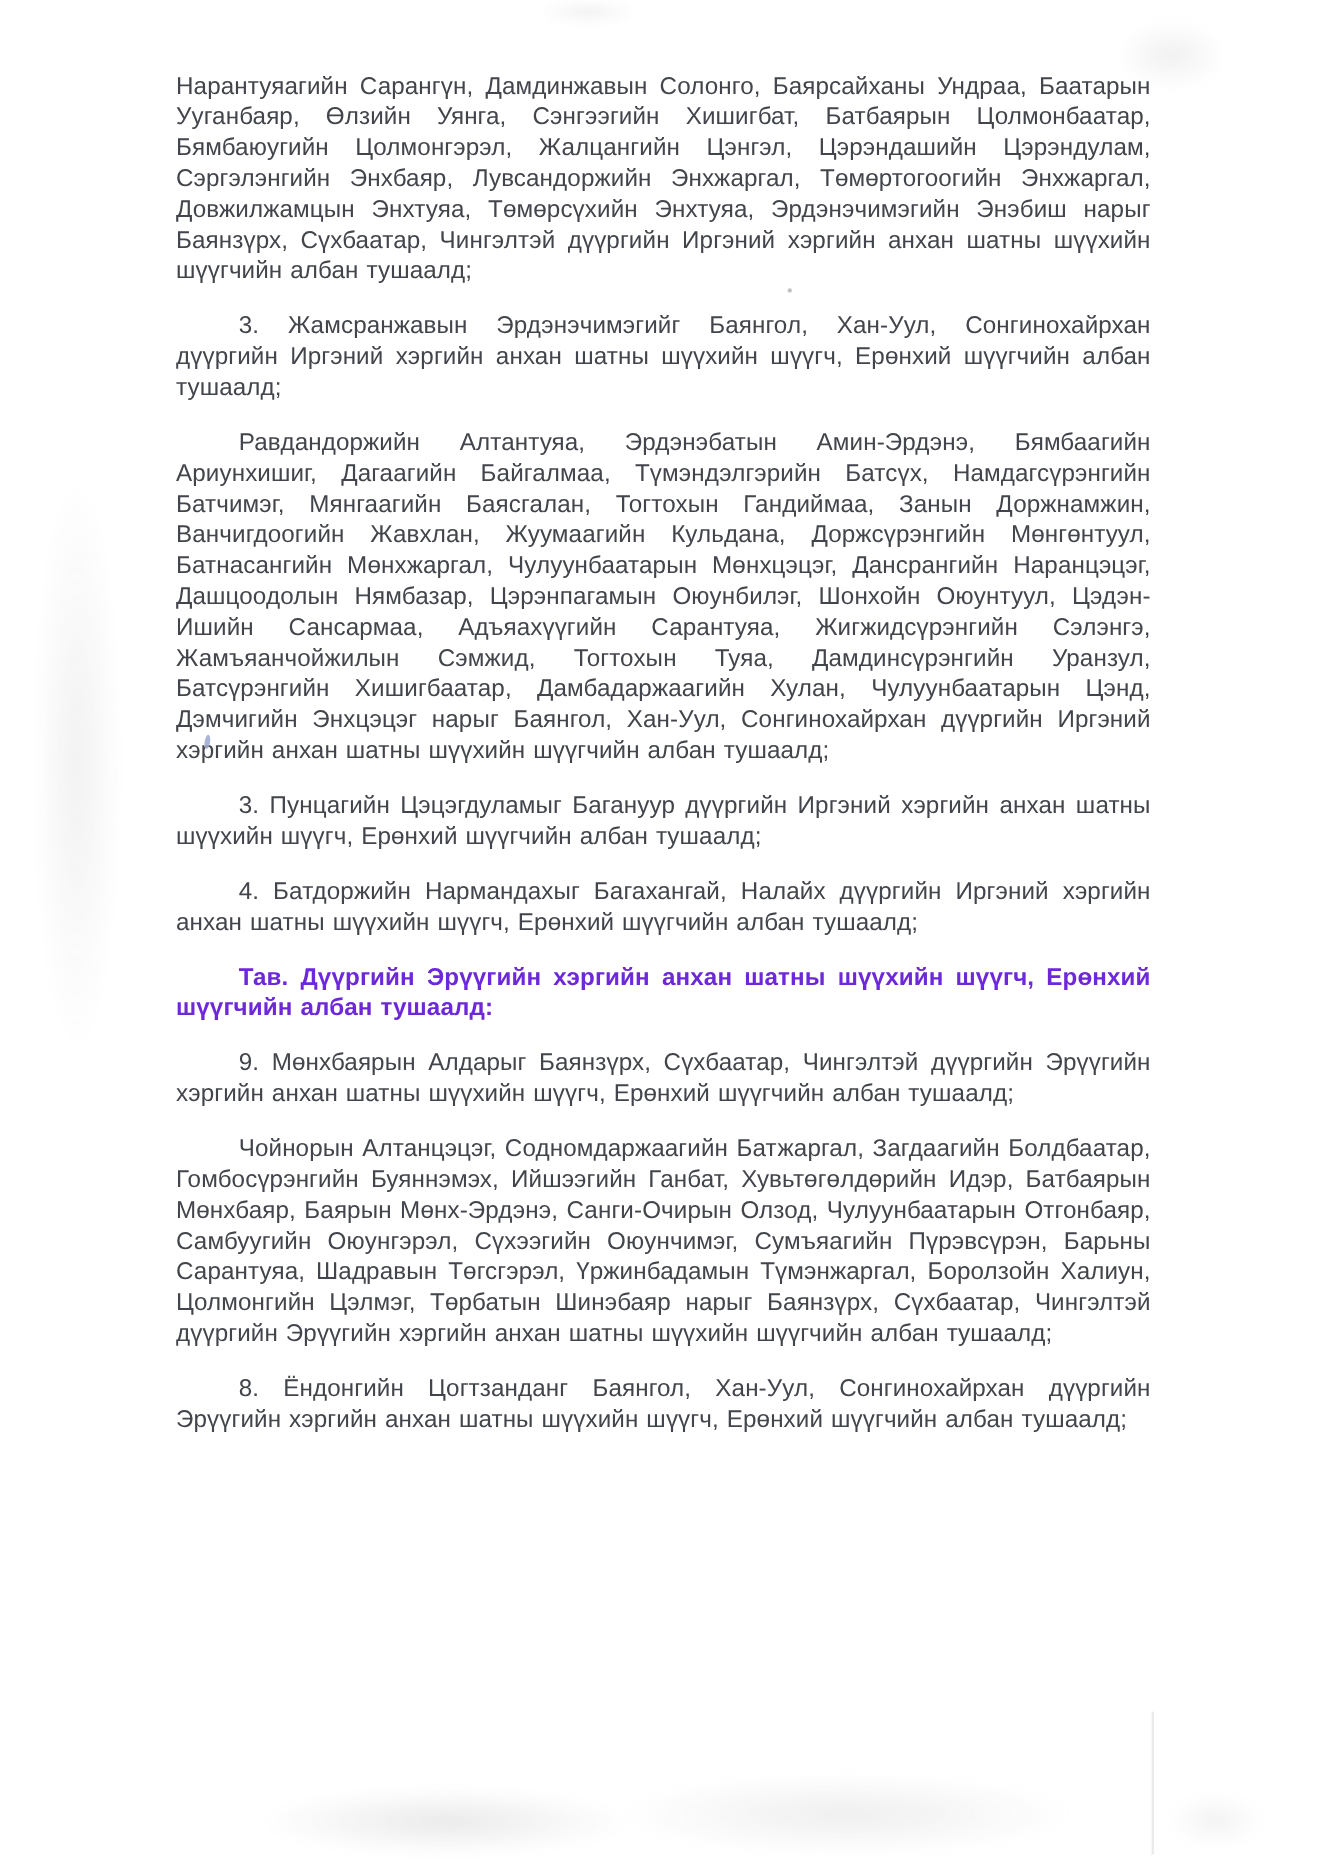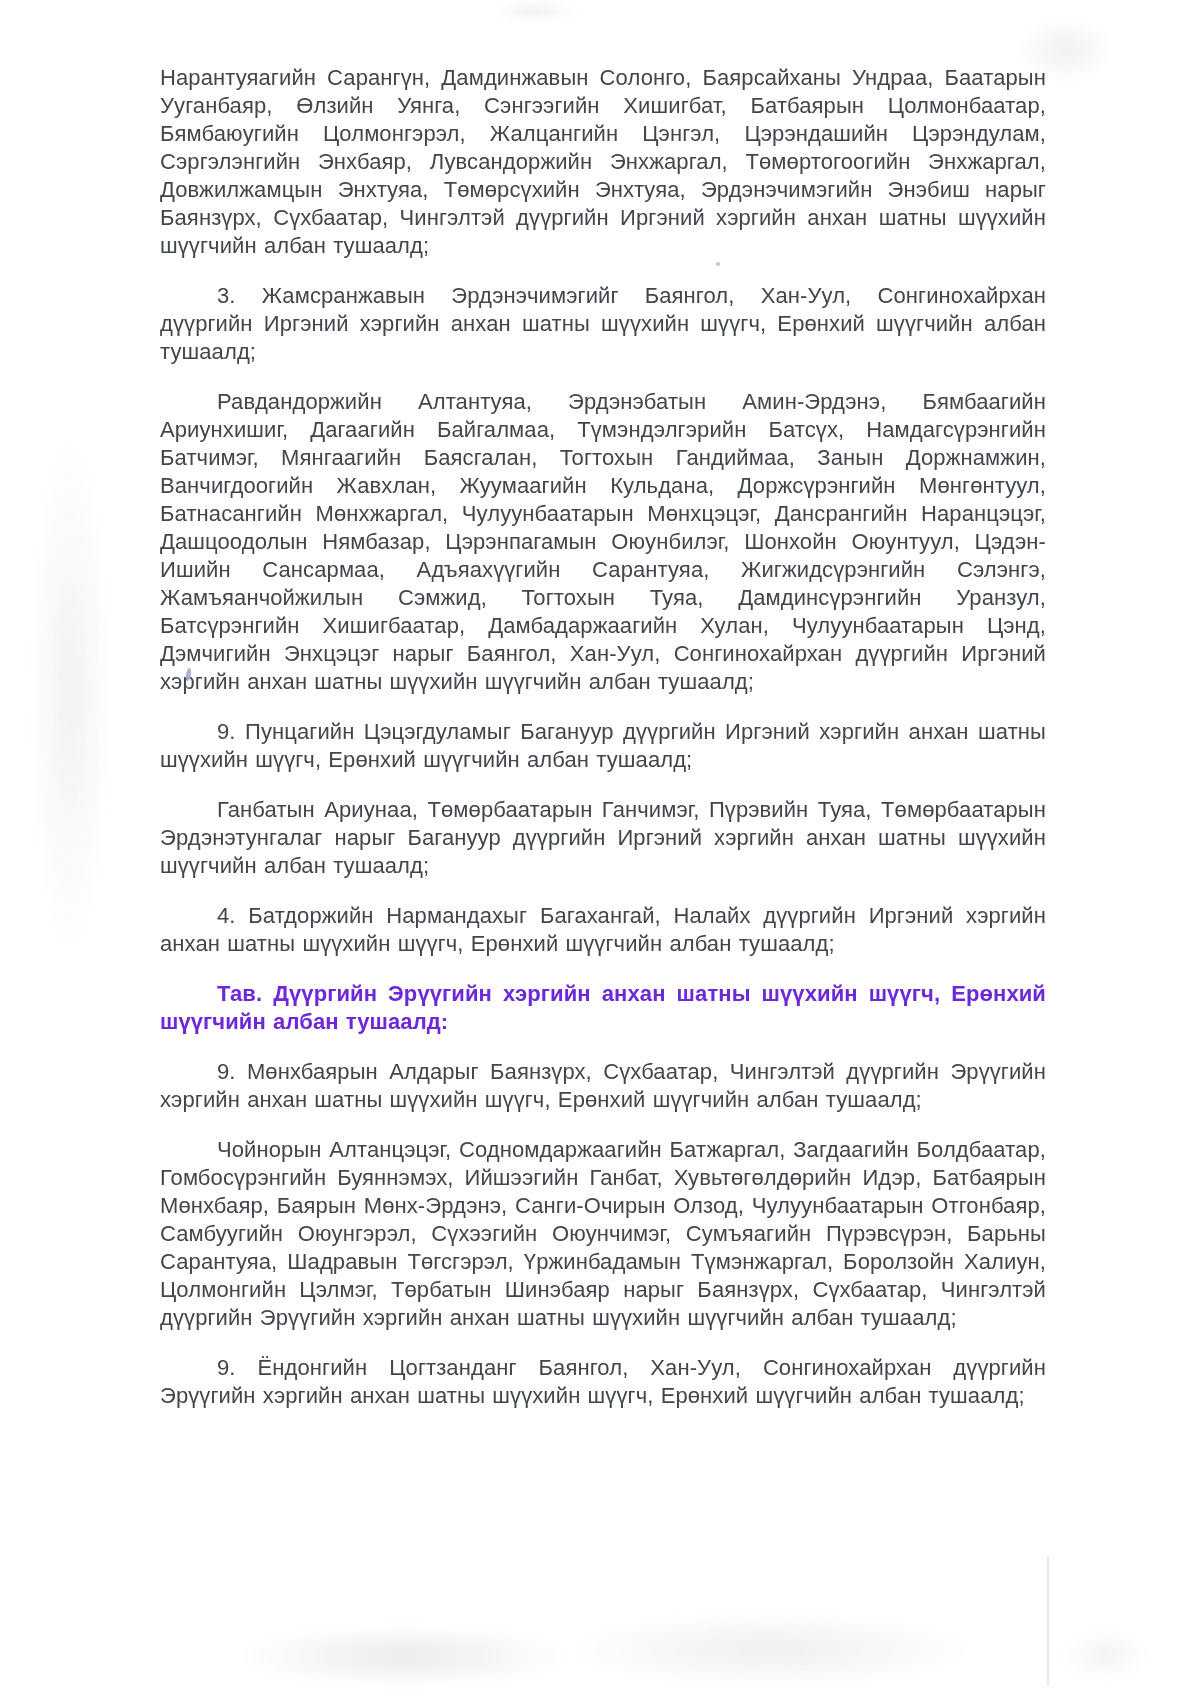--- a/index.html
+++ b/index.html
@@ -78,34 +78,33 @@
 
 <div class="page">
 
   <div class="content">
     <p>Нарантуяагийн Сарангүн, Дамдинжавын Солонго, Баярсайханы Ундраа, Баатарын Ууганбаяр, Өлзийн Уянга, Сэнгээгийн Хишигбат, Батбаярын Цолмонбаатар, Бямбаюугийн Цолмонгэрэл, Жалцангийн Цэнгэл, Цэрэндашийн Цэрэндулам, Сэргэлэнгийн Энхбаяр, Лувсандоржийн Энхжаргал, Төмөртогоогийн Энхжаргал, Довжилжамцын Энхтуяа, Төмөрсүхийн Энхтуяа, Эрдэнэчимэгийн Энэбиш нарыг Баянзүрх, Сүхбаатар, Чингэлтэй дүүргийн Иргэний хэргийн анхан шатны шүүхийн шүүгчийн албан тушаалд;</p>
 
     <p class="indent">3. Жамсранжавын Эрдэнэчимэгийг Баянгол, Хан-Уул, Сонгинохайрхан дүүргийн Иргэний хэргийн анхан шатны шүүхийн шүүгч, Ерөнхий шүүгчийн албан тушаалд;</p>
 
     <p class="indent">Равдандоржийн Алтантуяа, Эрдэнэбатын Амин-Эрдэнэ, Бямбаагийн Ариунхишиг, Дагаагийн Байгалмаа, Түмэндэлгэрийн Батсүх, Намдагсүрэнгийн Батчимэг, Мянгаагийн Баясгалан, Тогтохын Гандиймаа, Занын Доржнамжин, Ванчигдоогийн Жавхлан, Жуумаагийн Кульдана, Доржсүрэнгийн Мөнгөнтуул, Батнасангийн Мөнхжаргал, Чулуунбаатарын Мөнхцэцэг, Дансрангийн Наранцэцэг, Дашцоодолын Нямбазар, Цэрэнпагамын Оюунбилэг, Шонхойн Оюунтуул, Цэдэн-Ишийн Сансармаа, Адъяахүүгийн Сарантуяа, Жигжидсүрэнгийн Сэлэнгэ, Жамъяанчойжилын Сэмжид, Тогтохын Туяа, Дамдинсүрэнгийн Уранзул, Батсүрэнгийн Хишигбаатар, Дамбадаржаагийн Хулан, Чулуунбаатарын Цэнд, Дэмчигийн Энхцэцэг нарыг Баянгол, Хан-Уул, Сонгинохайрхан дүүргийн Иргэний хэргийн анхан шатны шүүхийн шүүгчийн албан тушаалд;</p>
 
-    <p class="indent">9. Пунцагийн Цэцэгдуламыг Багануур дүүргийн Иргэний хэргийн анхан шатны шүүхийн шүүгч, Ерөнхий шүүгчийн албан тушаалд;</p>
+    <p class="indent">3. Пунцагийн Цэцэгдуламыг Багануур дүүргийн Иргэний хэргийн анхан шатны шүүхийн шүүгч, Ерөнхий шүүгчийн албан тушаалд;</p>
 
-    <p class="indent">Ганбатын Ариунаа, Төмөрбаатарын Ганчимэг, Пүрэвийн Туяа, Төмөрбаатарын Эрдэнэтунгалаг нарыг Багануур дүүргийн Иргэний хэргийн анхан шатны шүүхийн шүүгчийн албан тушаалд;</p>
 
     <p class="indent">4. Батдоржийн Нармандахыг Багахангай, Налайх дүүргийн Иргэний хэргийн анхан шатны шүүхийн шүүгч, Ерөнхий шүүгчийн албан тушаалд;</p>
 
 
     <p class="indent heading">Тав. Дүүргийн Эрүүгийн хэргийн анхан шатны шүүхийн шүүгч, Ерөнхий шүүгчийн албан тушаалд:</p>
 
     <p class="indent">9. Мөнхбаярын Алдарыг Баянзүрх, Сүхбаатар, Чингэлтэй дүүргийн Эрүүгийн хэргийн анхан шатны шүүхийн шүүгч, Ерөнхий шүүгчийн албан тушаалд;</p>
 
     <p class="indent">Чойнорын Алтанцэцэг, Содномдаржаагийн Батжаргал, Загдаагийн Болдбаатар, Гомбосүрэнгийн Буяннэмэх, Ийшээгийн Ганбат, Хувьтөгөлдөрийн Идэр, Батбаярын Мөнхбаяр, Баярын Мөнх-Эрдэнэ, Санги-Очирын Олзод, Чулуунбаатарын Отгонбаяр, Самбуугийн Оюунгэрэл, Сүхээгийн Оюунчимэг, Сумъяагийн Пүрэвсүрэн, Барьны Сарантуяа, Шадравын Төгсгэрэл, Үржинбадамын Түмэнжаргал, Боролзойн Халиун, Цолмонгийн Цэлмэг, Төрбатын Шинэбаяр нарыг Баянзүрх, Сүхбаатар, Чингэлтэй дүүргийн Эрүүгийн хэргийн анхан шатны шүүхийн шүүгчийн албан тушаалд;</p>
 
-    <p class="indent">9. Ёндонгийн Цогтзанданг Баянгол, Хан-Уул, Сонгинохайрхан дүүргийн Эрүүгийн хэргийн анхан шатны шүүхийн шүүгч, Ерөнхий шүүгчийн албан тушаалд;</p>
+    <p class="indent">8. Ёндонгийн Цогтзанданг Баянгол, Хан-Уул, Сонгинохайрхан дүүргийн Эрүүгийн хэргийн анхан шатны шүүхийн шүүгч, Ерөнхий шүүгчийн албан тушаалд;</p>
   </div>
 
   <div class="smudge smudge-top-center"></div>
   <div class="smudge smudge-top-right"></div>
   <div class="smudge smudge-left-mid"></div>
   <div class="smudge smudge-bottom-1"></div>
   <div class="smudge smudge-bottom-2"></div>
   <div class="smudge smudge-bottom-3"></div>
   <div class="scratch-line"></div>
   <div class="speck"></div>

